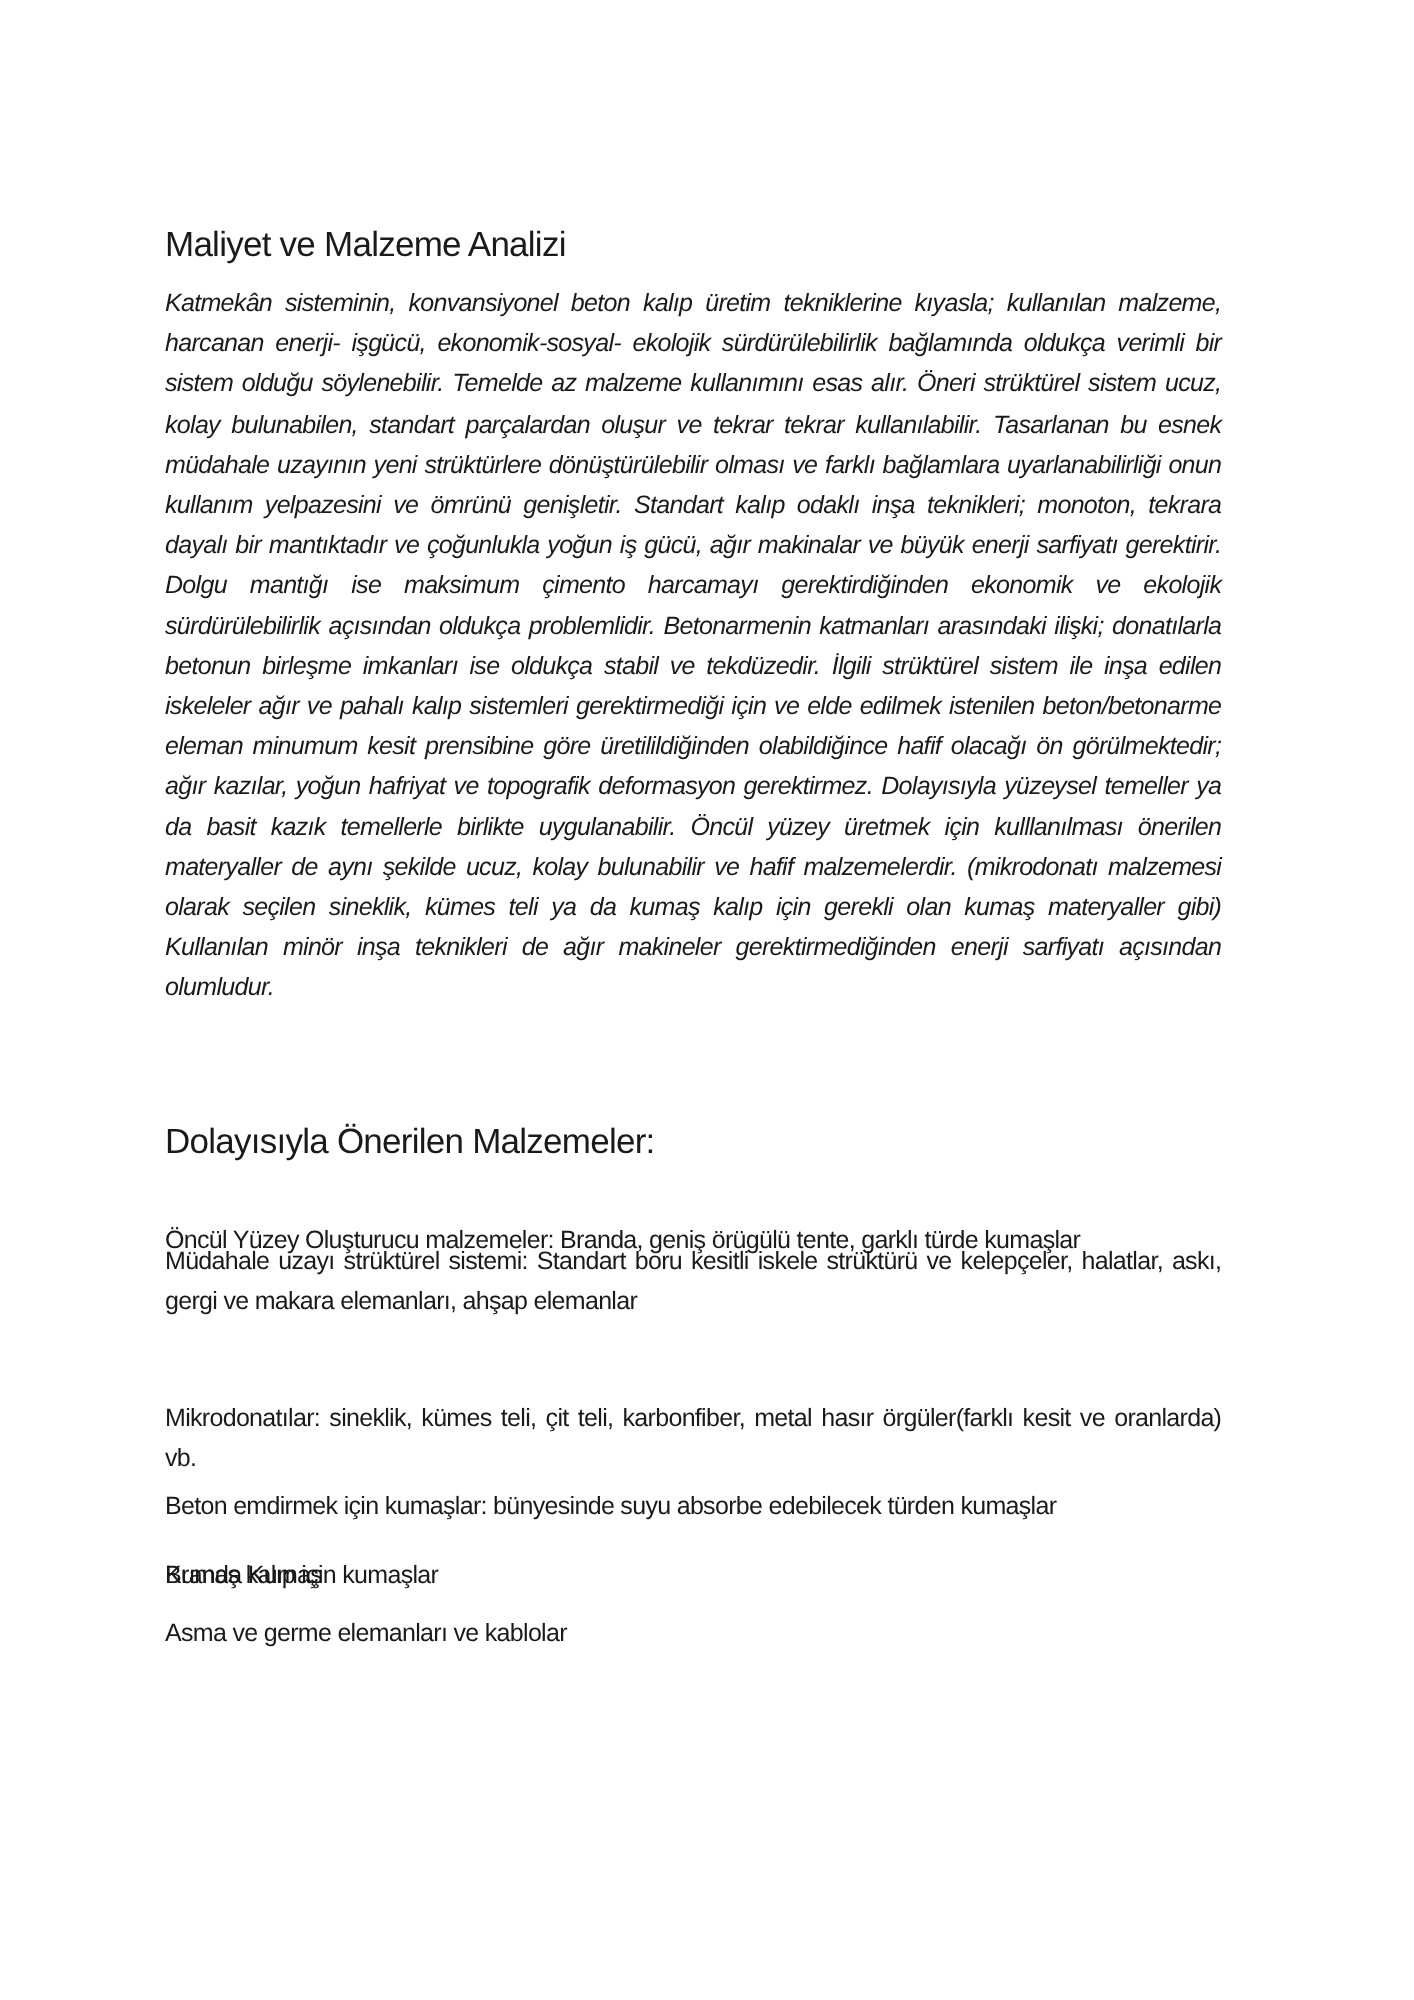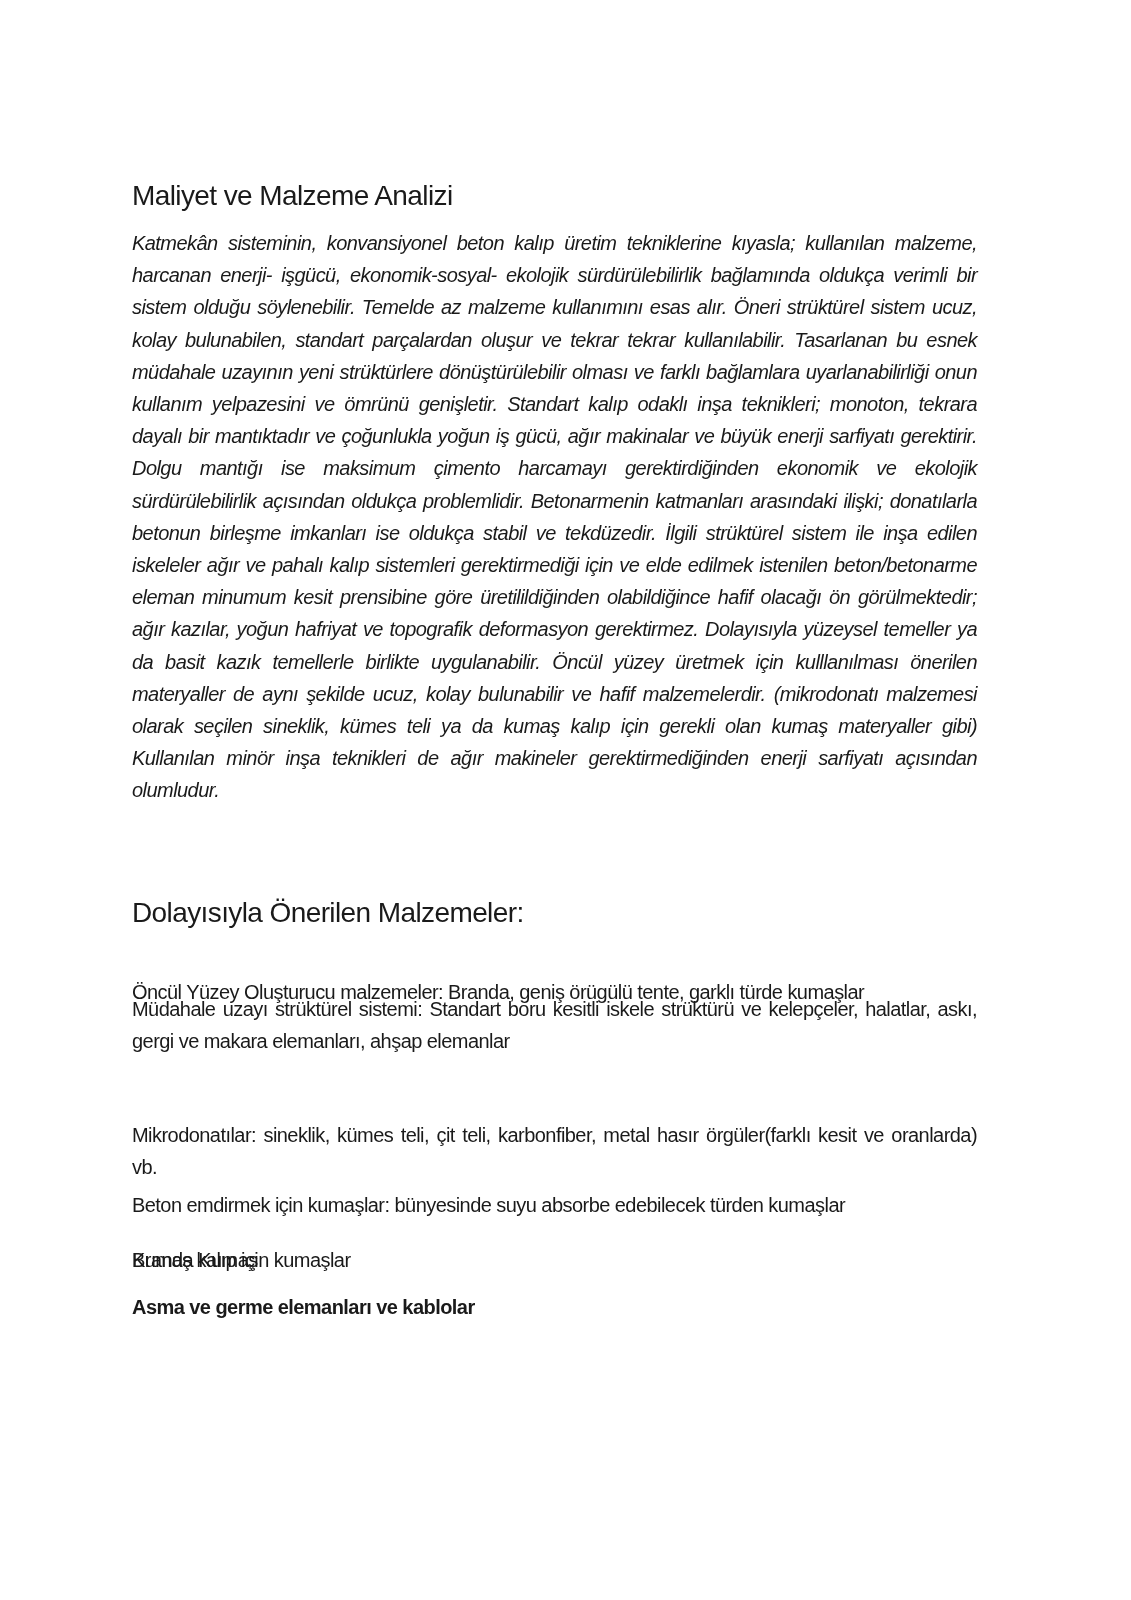--- a/index.html
+++ b/index.html
@@ -71,14 +71,14 @@
   <p class="item single" style="top:976px;">Öncül Yüzey Oluşturucu malzemeler: Branda, geniş örügülü tente, garklı türde kumaşlar</p>
 
   <p class="item" style="top:1071px;margin-top:48px;">Mikrodonatılar: sineklik, kümes teli, çit teli, karbonfiber, metal hasır örgüler(farklı kesit ve oranlarda) vb.</p>
 
   <p class="item single" style="top:1150px;margin-top:39px;">Beton emdirmek için kumaşlar: bünyesinde suyu absorbe edebilecek türden kumaşlar</p>
 
   <p class="item single" style="top:1244px;">Kumaş kalıp için kumaşlar</p>
 
   <p class="item single" style="top:1244px;">Branda Kumaş</p>
 
-  <p class="item single" style="top:1291px;font-weight:bold;">Asma ve germe elemanları ve kablolar</p>
+  <p class="item single" style="top:1291px;">Asma ve germe elemanları ve kablolar</p>
 </div>
 
 </body></html>

